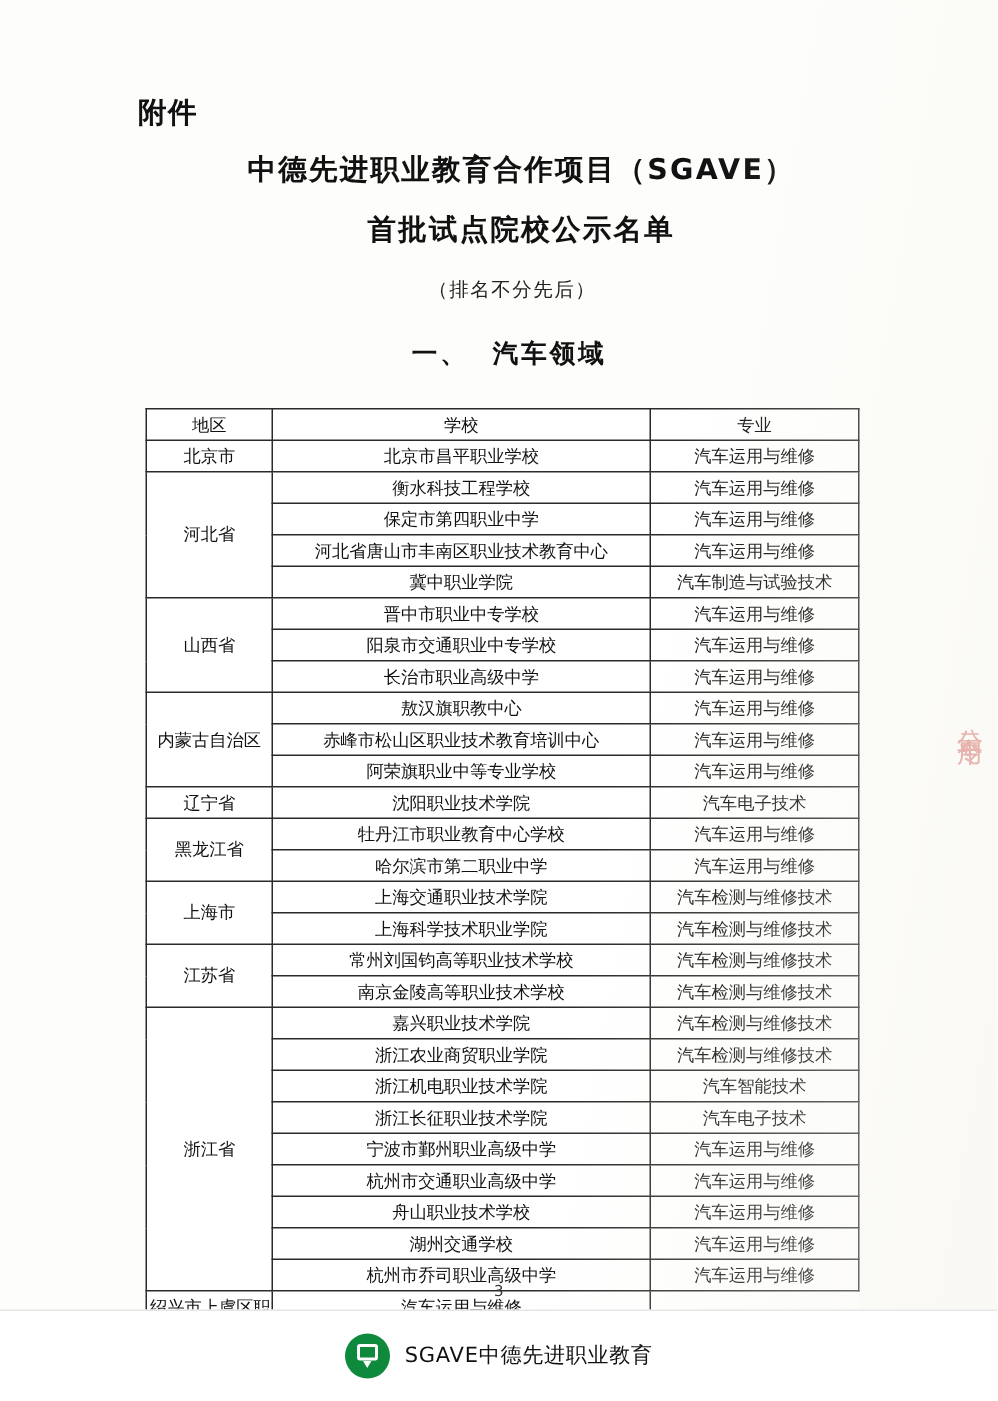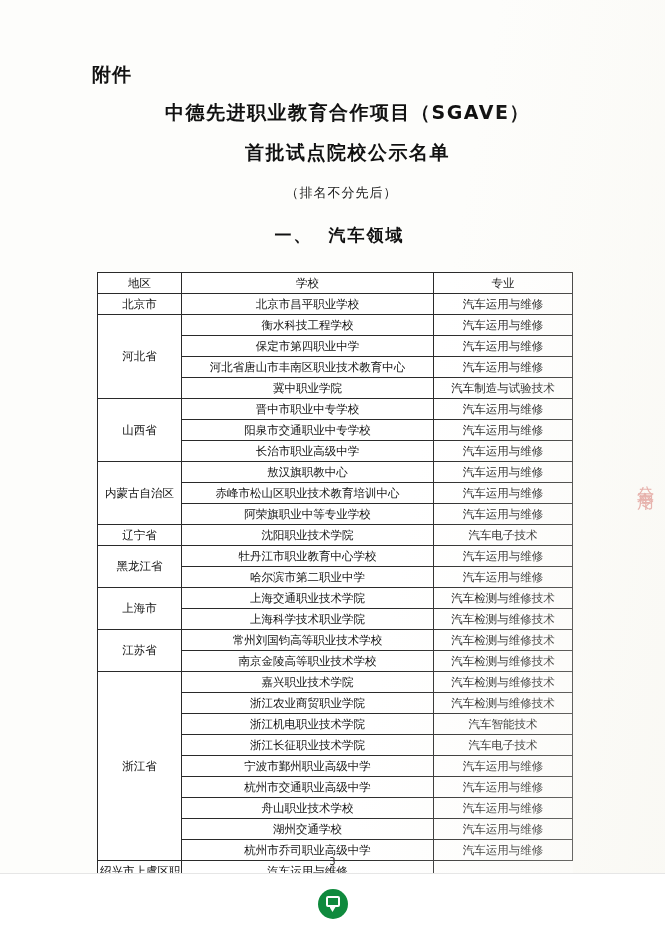--- a/index.html
+++ b/index.html
@@ -355,16 +355,17 @@
 
   <div class="stamp">公示专用</div>
 
   <div class="page-number">3</div>
 
   <div class="scan-tint"></div>
 
   <div class="footer-bar">
     <div class="footer-inner">
       <div class="footer-logo"></div>
+      <div class="footer-text">SGAVE中德先进职业教育</div>
     </div>
   </div>
 
 </div>
 
 </body></html>

